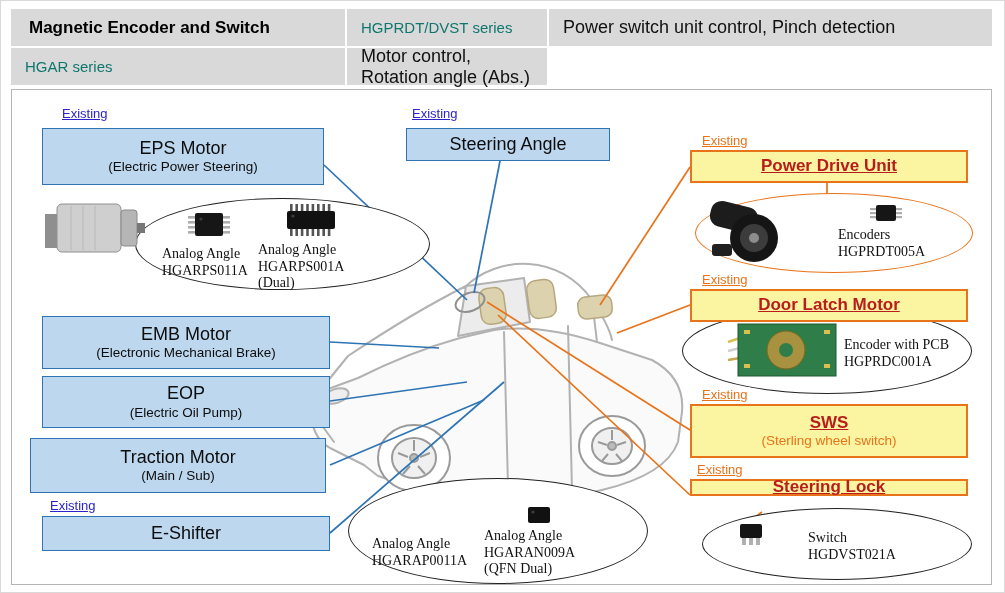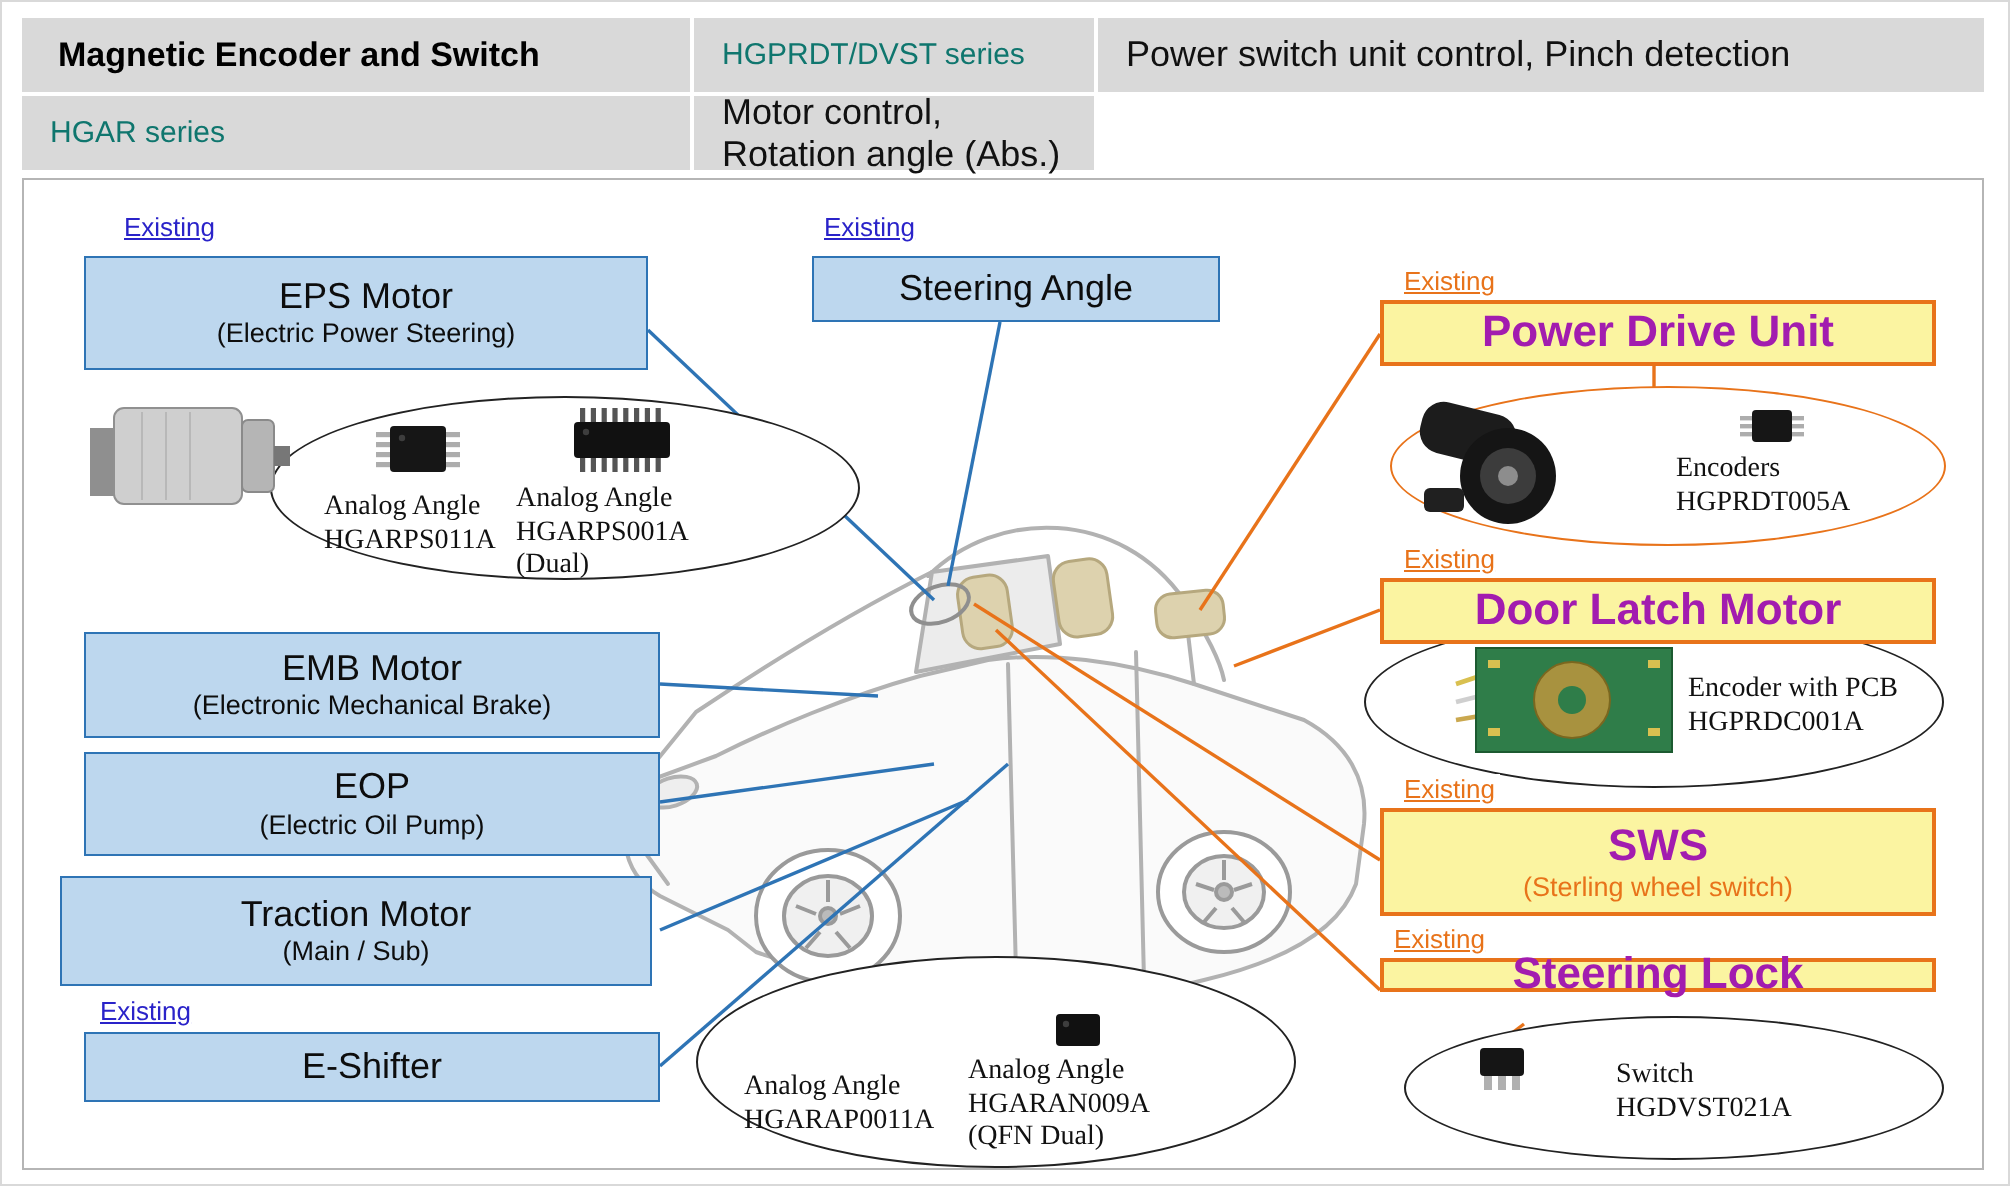--- a/index.html
+++ b/index.html
@@ -20,21 +20,21 @@
              border:1px solid #b5b5b5; background:#fff; }
   .abs { position:absolute; }
 
   .bluebox { position:absolute; background:#BDD7EE; border:1.6px solid #2E74B5; z-index:5;
              display:flex; flex-direction:column; align-items:center; justify-content:center; text-align:center; }
   .bluebox .t { font-size:18px; color:#0d0d0d; line-height:1.2; }
   .bluebox .s { font-size:13.5px; color:#0d0d0d; line-height:1.2; }
 
   .yellowbox { position:absolute; background:#FBF4A1; border:2px solid #E8731A; z-index:5;
                display:flex; flex-direction:column; align-items:center; justify-content:center; text-align:center; }
-  .yellowbox .t { font-size:22px; font-weight:bold; color:#a21caf; line-height:1.2; }
+  .yellowbox .t { font-size:17px; font-weight:bold; color:#b91c1c; line-height:1.2;text-decoration:underline; }
   .yellowbox .s { font-size:13.5px; color:#E8731A; line-height:1.2; }
 
   .existing { position:absolute; font-size:13px; z-index:6; background:#fff; padding:0 2px;text-decoration:underline; }
   .existing.blue { color:#2A23C9; }
   .existing.orange { color:#E8731A; }
 
   .ellipse { position:absolute; border-radius:50%; background:#fff; z-index:3; }
   .ellipse.black { border:1.5px solid #222; }
   .ellipse.orangeb { border:1.5px solid #E8731A; }
 

